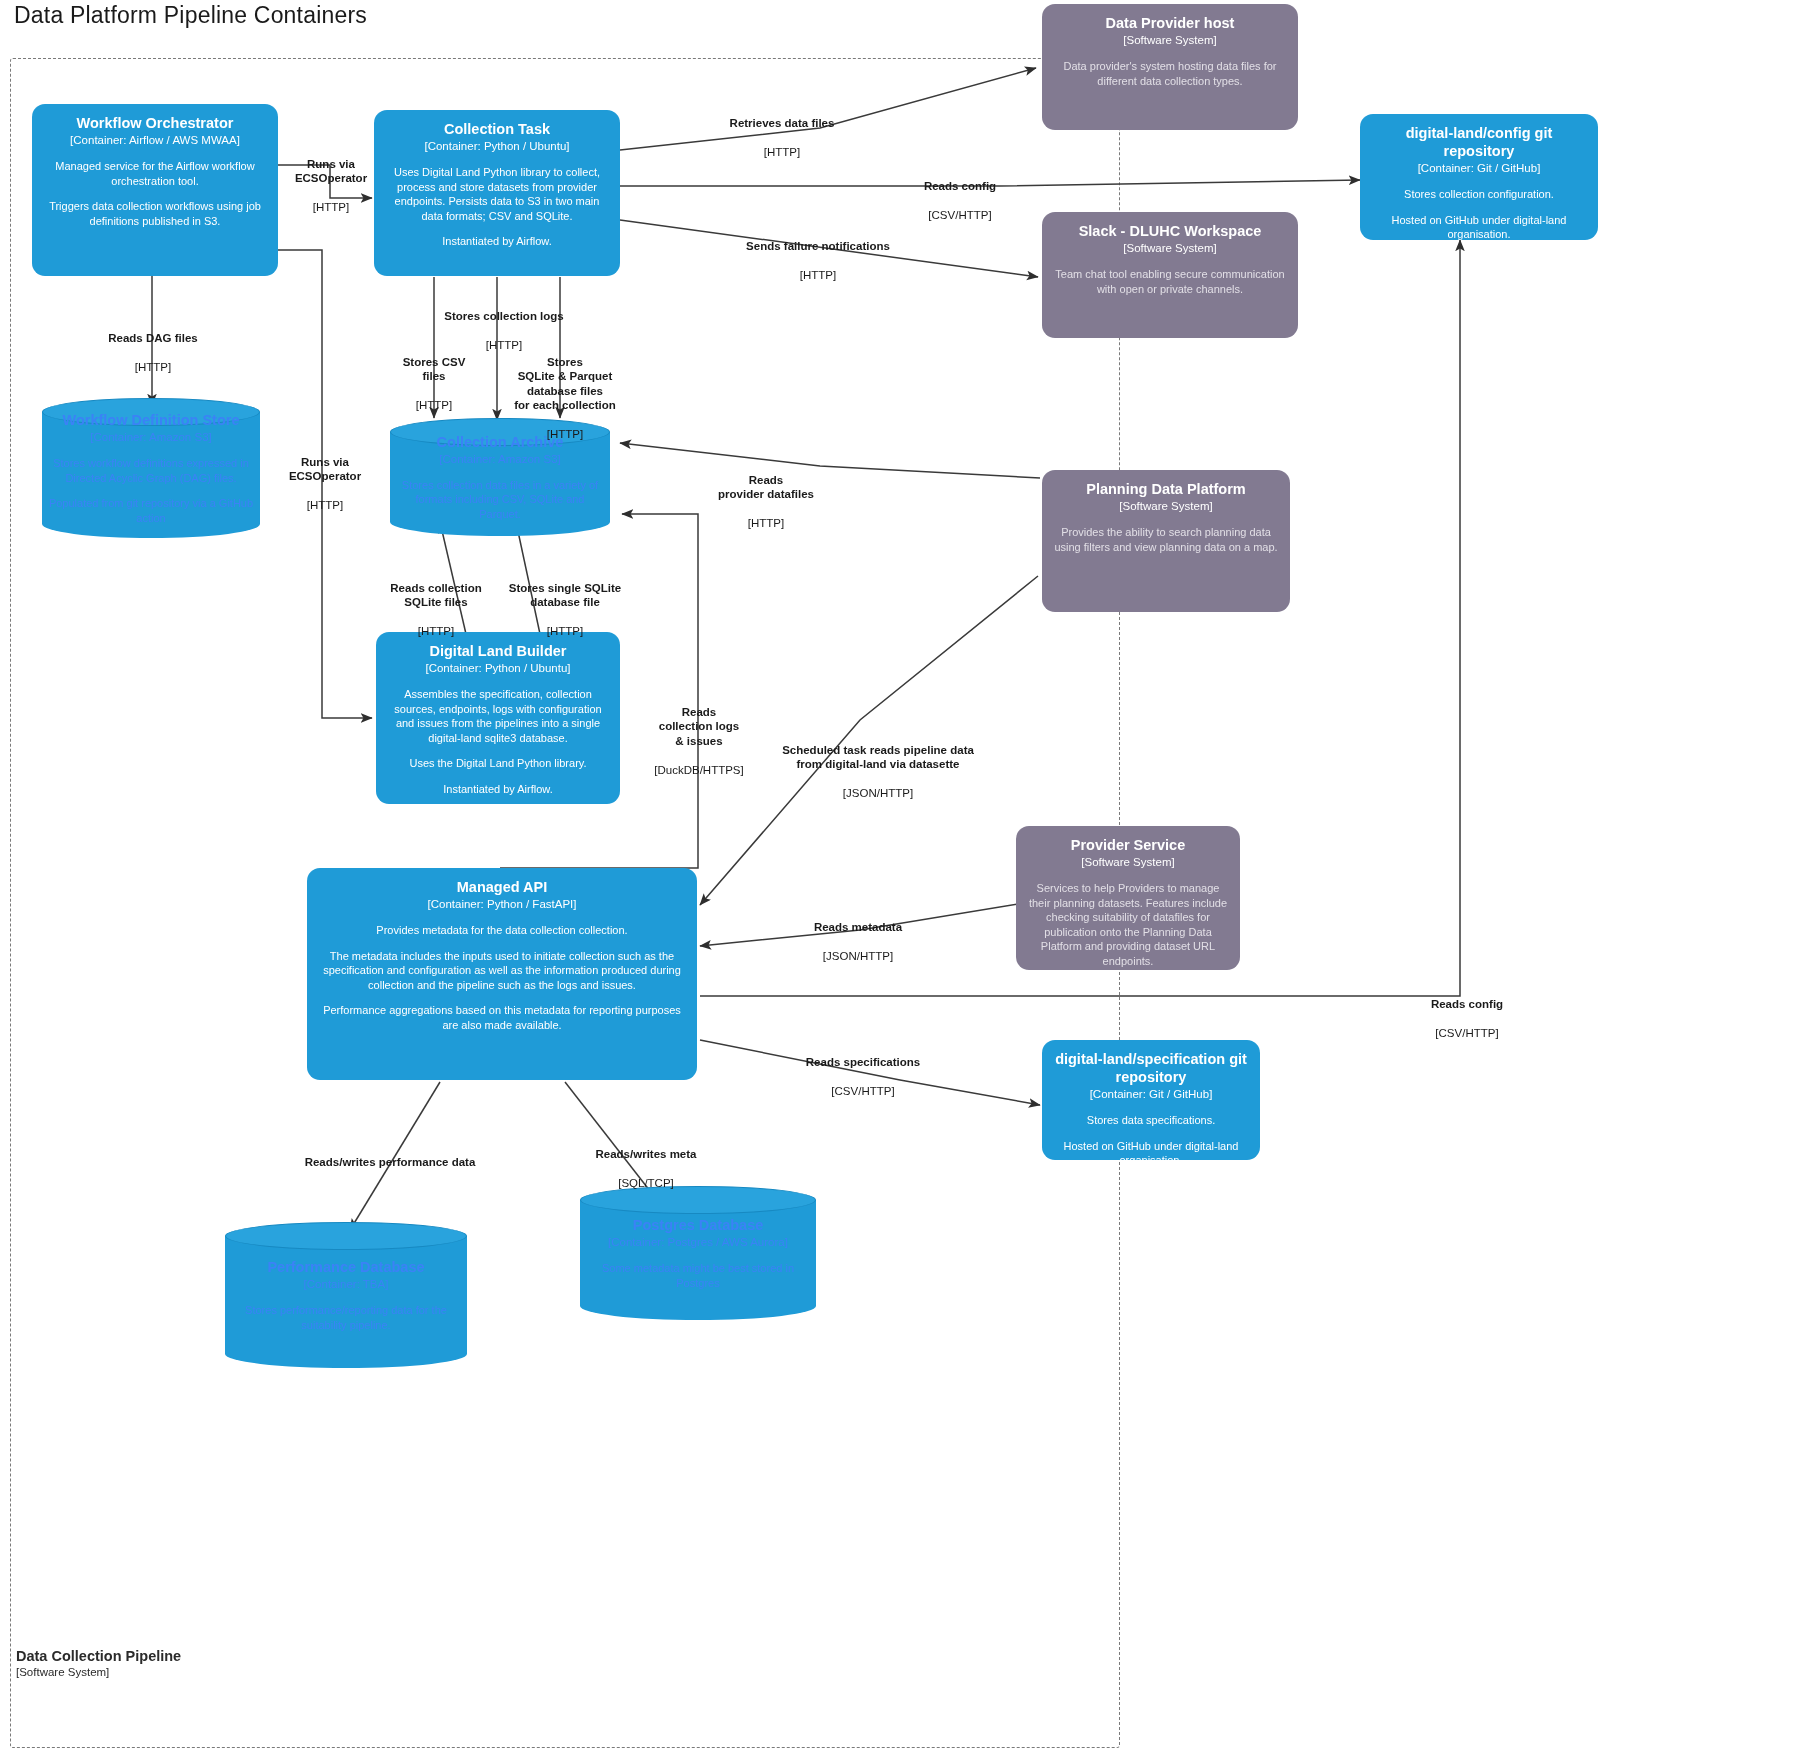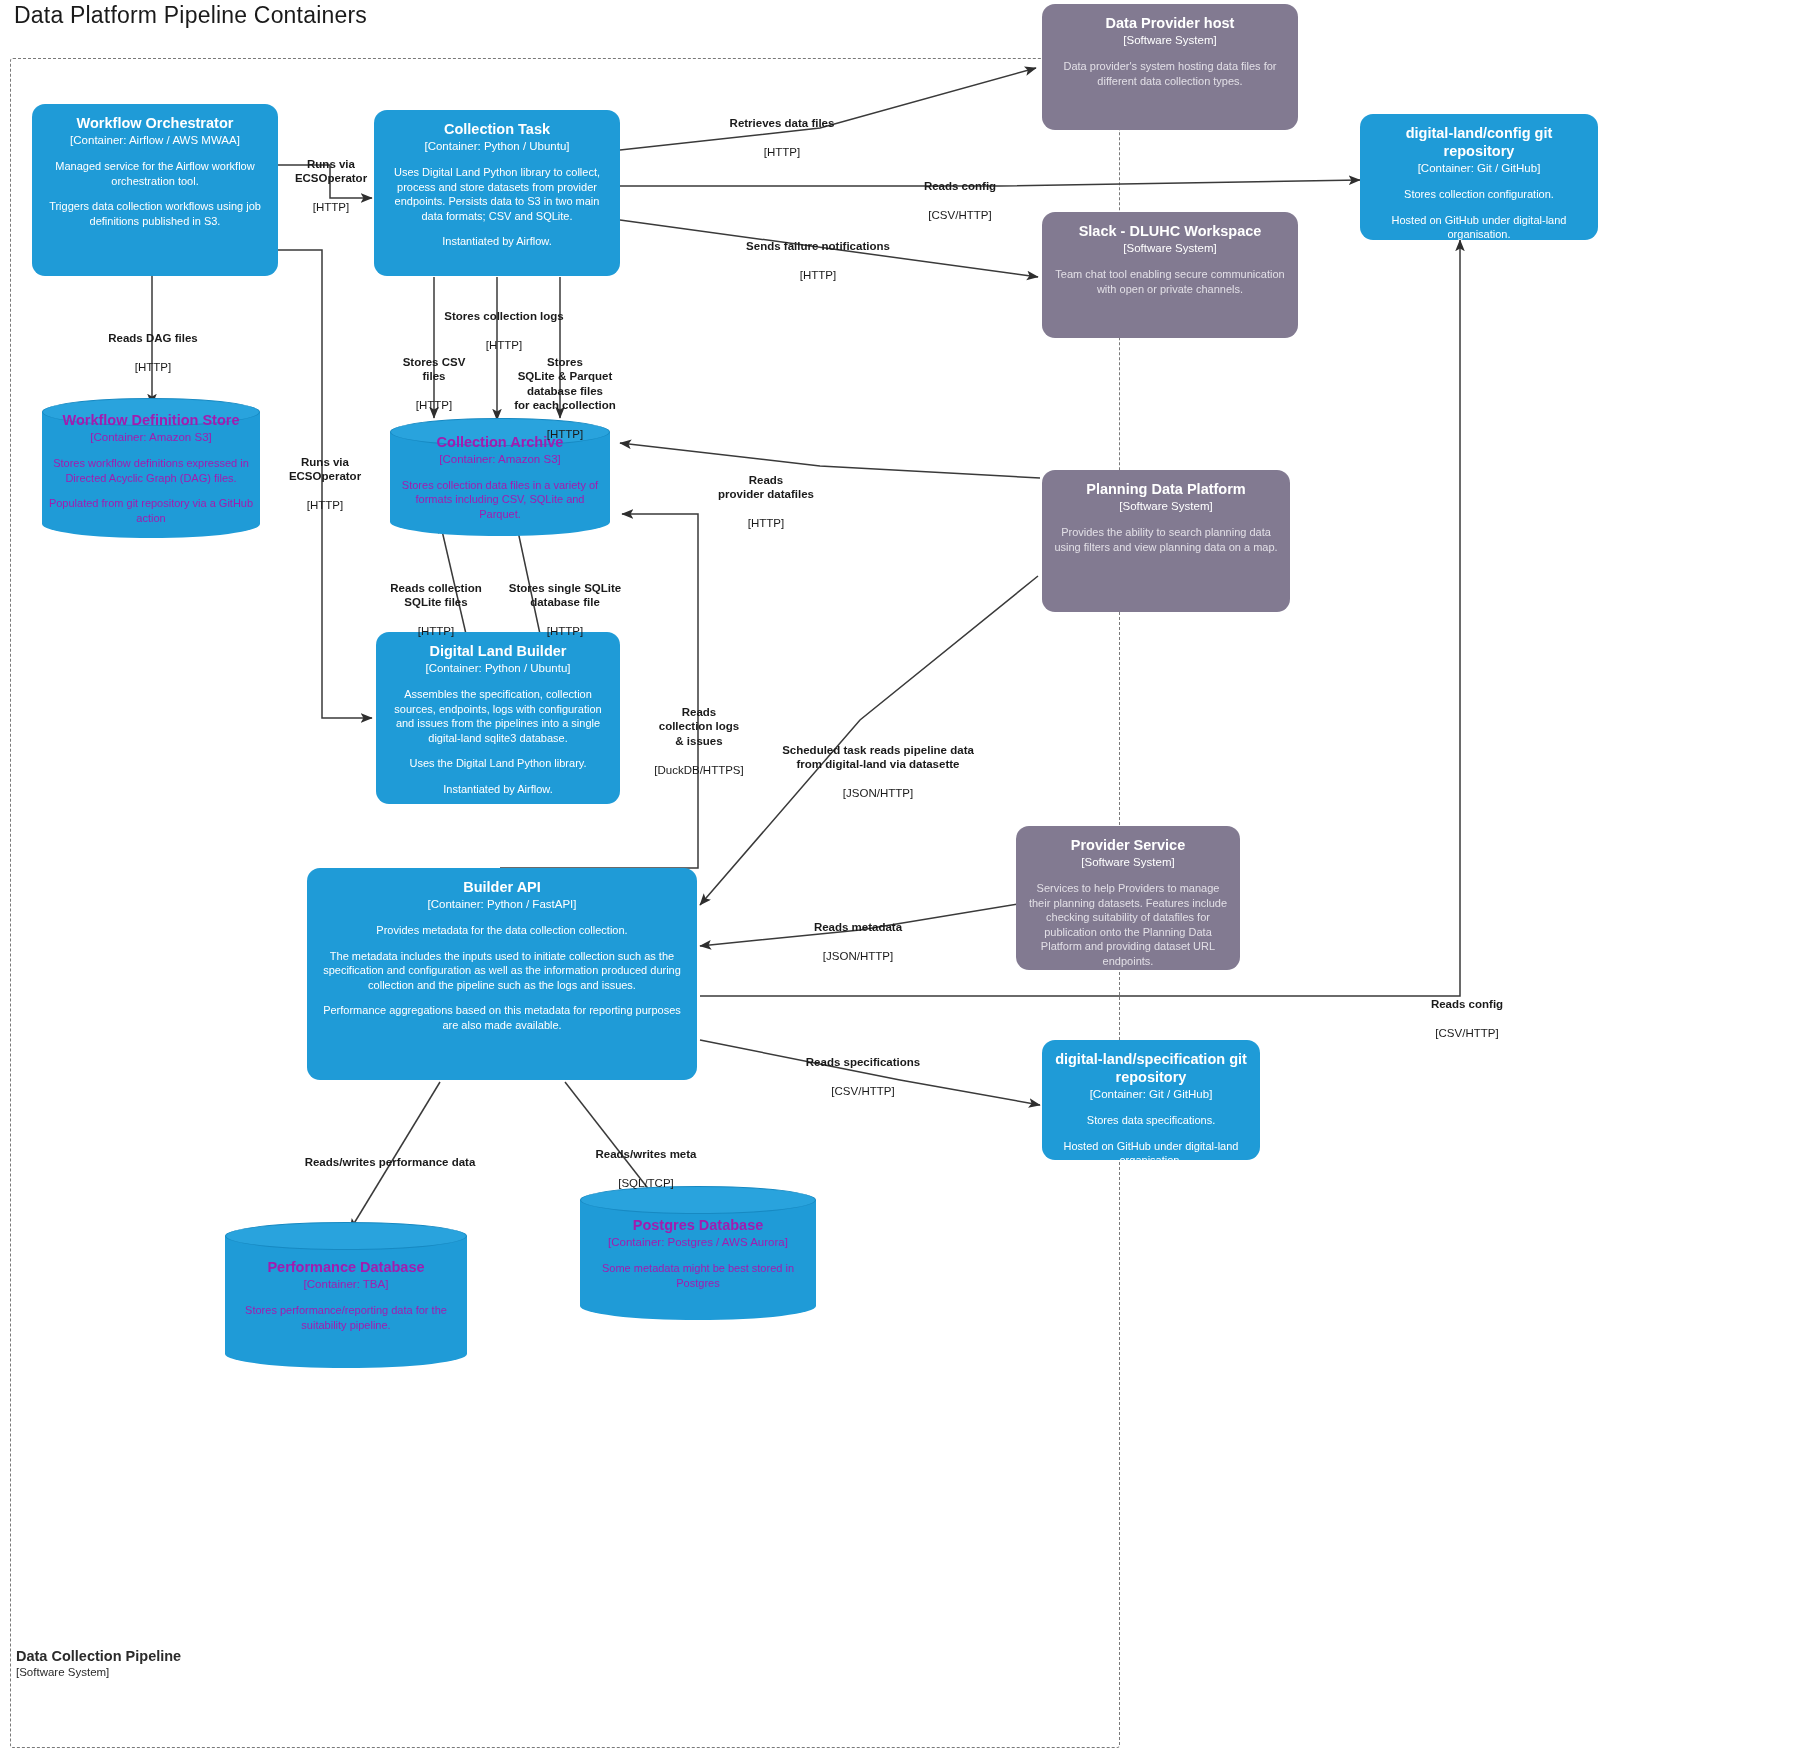--- a/index.html
+++ b/index.html
@@ -129,21 +129,21 @@
     background: #1f9bd7;
   }
   .node.cyl .cyl-content {
     position: absolute;
     left: 6px; right: 6px;
     top: 0; bottom: 0;
     display: flex;
     flex-direction: column;
     justify-content: center;
     text-align: center;
-    color: #a21caf;
+    color: #3b82f6;
   }
 
   
   .edge-label {
     position: absolute;
     text-align: center;
     color: #1a1a1a;
     line-height: 14.5px;
     white-space: pre-line;
   }
@@ -272,21 +272,21 @@
     <div class="n-title">Digital Land Builder</div>
     <div class="n-tech">[Container: Python / Ubuntu]</div>
     <div class="n-desc">
       <p>Assembles the specification, collection sources, endpoints, logs with configuration and issues from the pipelines into a single digital-land sqlite3 database.</p>
       <p>Uses the Digital Land Python library.</p>
       <p>Instantiated by Airflow.</p>
     </div>
   </div>
 
   <div class="node box container" style="left:307px; top:868px; width:390px; height:212px;">
-    <div class="n-title">Builder API</div>
+    <div class="n-title">Managed API</div>
     <div class="n-tech">[Container: Python / FastAPI]</div>
     <div class="n-desc">
       <p>Provides metadata for the data collection collection.</p>
       <p>The metadata includes the inputs used to initiate collection such as the specification and configuration as well as the information produced during collection and the pipeline such as the logs and issues.</p>
       <p>Performance aggregations based on this metadata for reporting purposes are also made available.</p>
     </div>
   </div>
 
   <div class="node cyl" style="left:225px; top:1222px; width:242px; height:146px;">
     <div class="cyl-shape">

